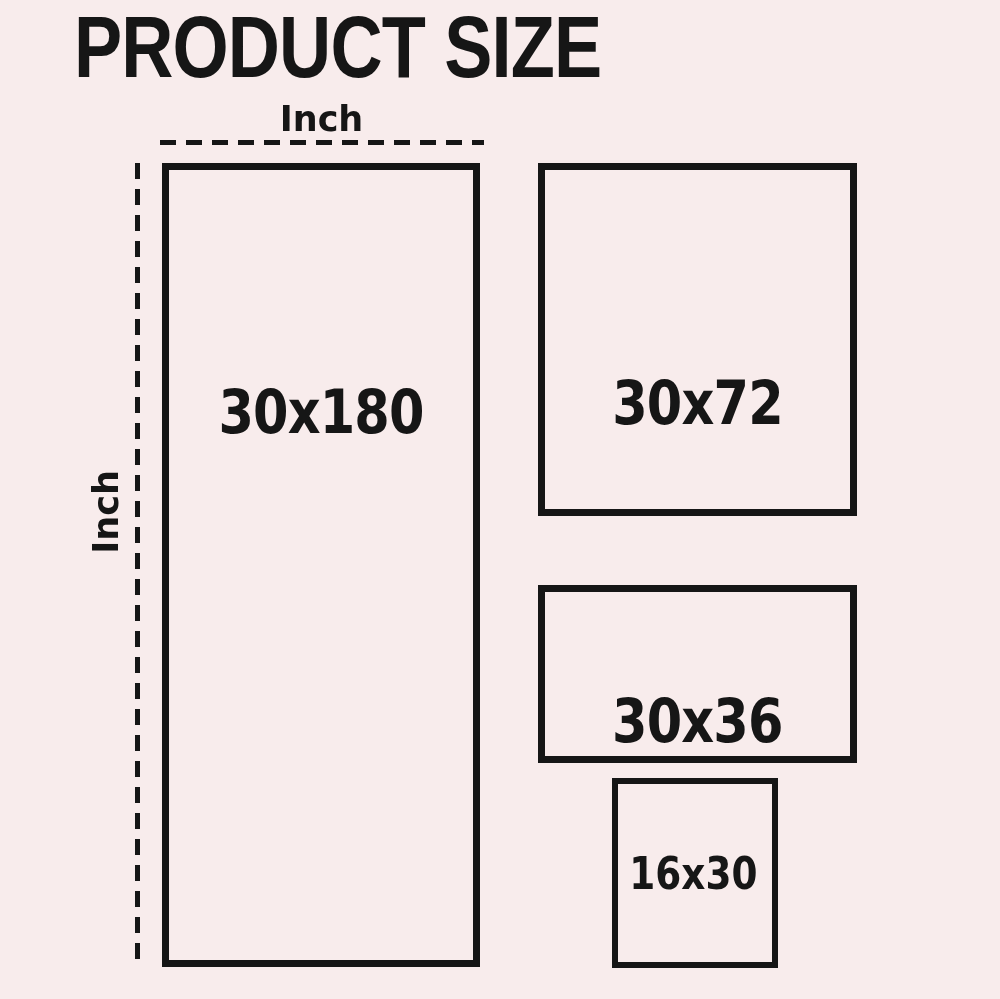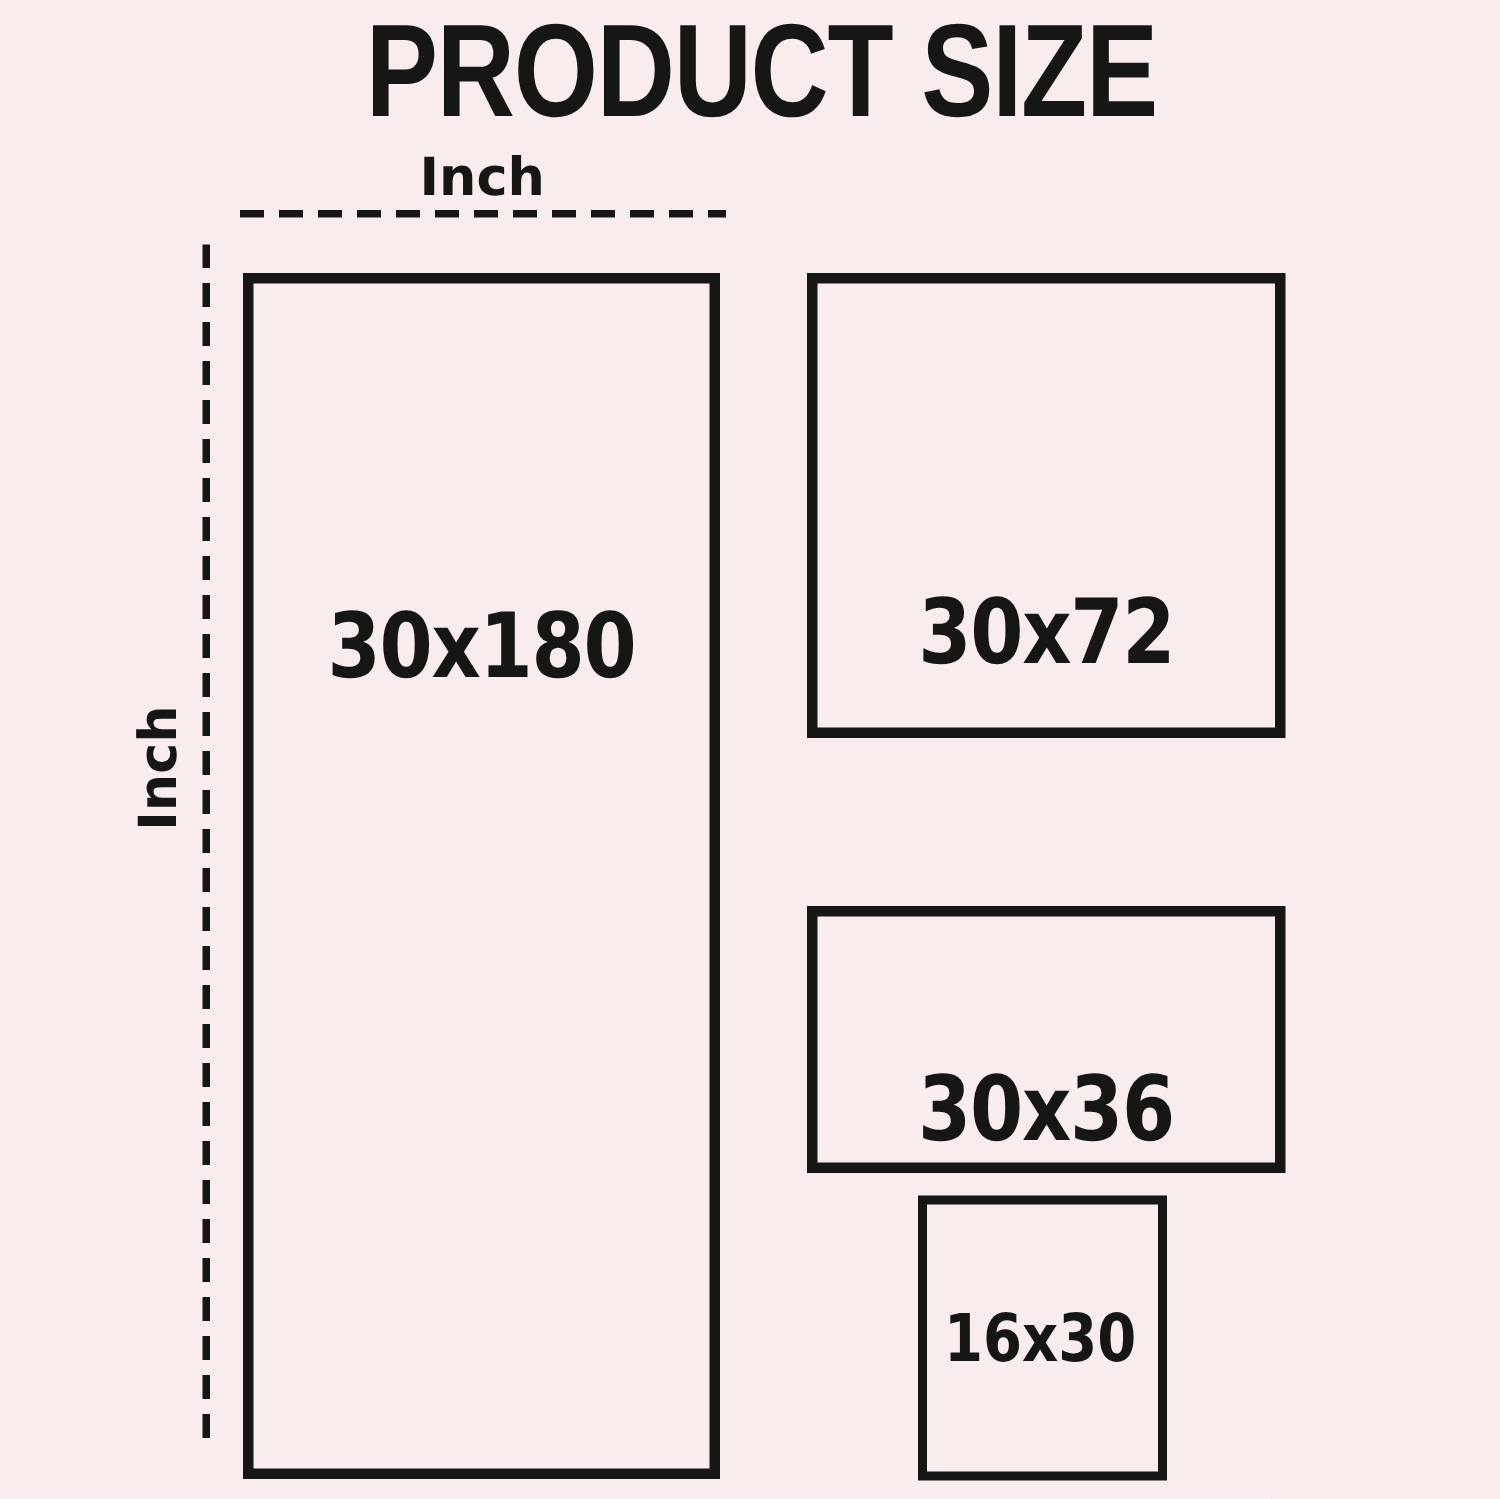--- a/index.html
+++ b/index.html
@@ -12,21 +12,20 @@
     font-family: "DejaVu Sans", sans-serif;
     color: #161616;
   }
 
   
   .title-wrap {
     position: absolute;
     top: 0;
     left: 16px;
     right: 0;
-    text-align: center;
     line-height: 94px;
     height: 94px;
   }
   .title-wrap span {
     display: inline-block;
     font-family: "Liberation Sans", sans-serif;
     font-weight: 700;
     font-size: 88px;
     letter-spacing: -1px;
     transform: scaleX(0.82);
@@ -72,24 +71,23 @@
     height: 805px;
     background: repeating-linear-gradient(180deg, #161616 0 16px, transparent 16px 26px);
   }
 
   
   .box {
     position: absolute;
     box-sizing: border-box;
     border: 7px solid #161616;
     background: transparent;
-    margin-top: 19px;
   }
   .box-30x180 { left: 162px; top: 163px; width: 318px; height: 804px; }
-  .box-30x72  { left: 538px; top: 163px; width: 319px; height: 310px; }
+  .box-30x72  { left: 538px; top: 163px; width: 319px; height: 353px; }
   .box-30x36  { left: 538px; top: 585px; width: 319px; height: 178px;
                 display: flex; align-items: flex-end; justify-content: center; }
   .box-16x30  { left: 612px; top: 778px; width: 166px; height: 190px; border-width: 6px;
                 display: flex; align-items: center; justify-content: flex-start; }
 
   .size-label {
     font-family: "DejaVu Sans", sans-serif;
     font-weight: 700;
     font-size: 60px;
     color: #161616;

